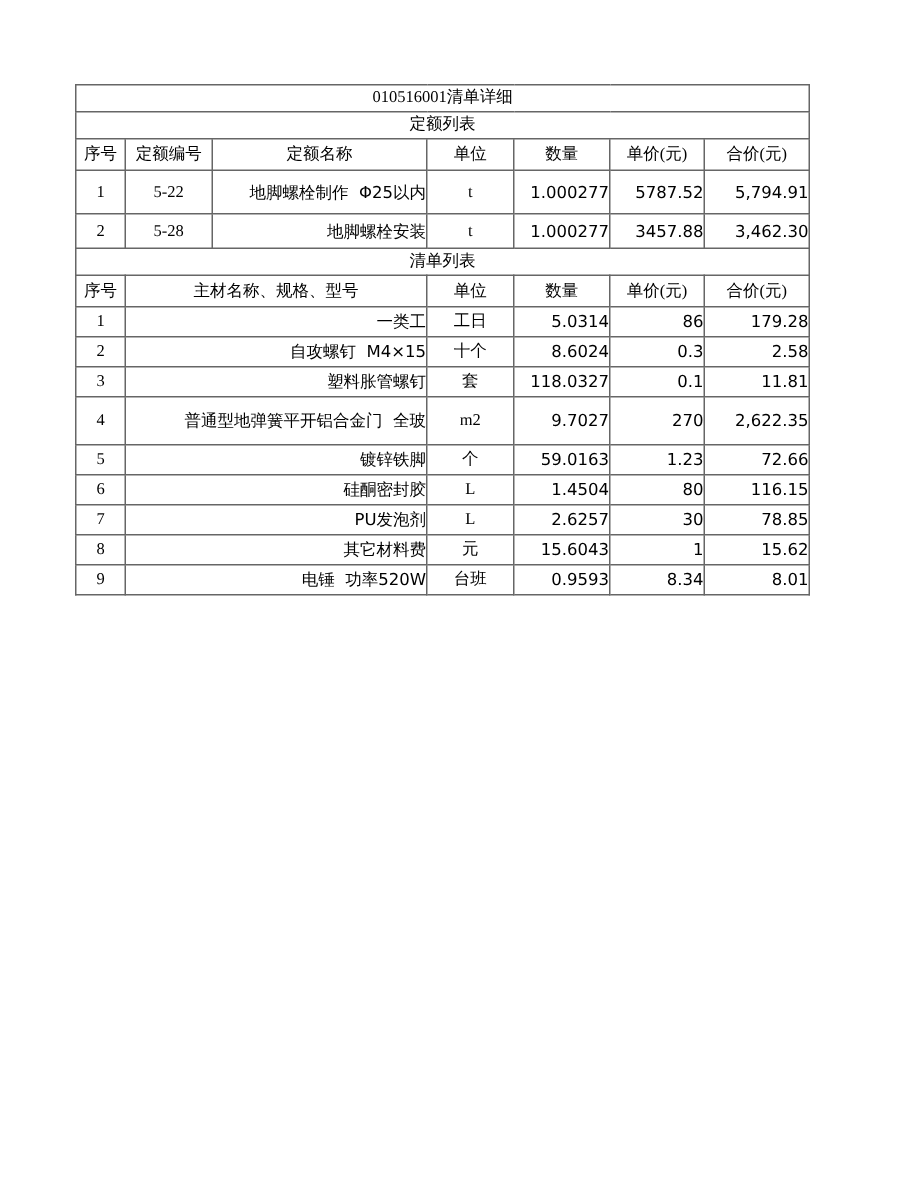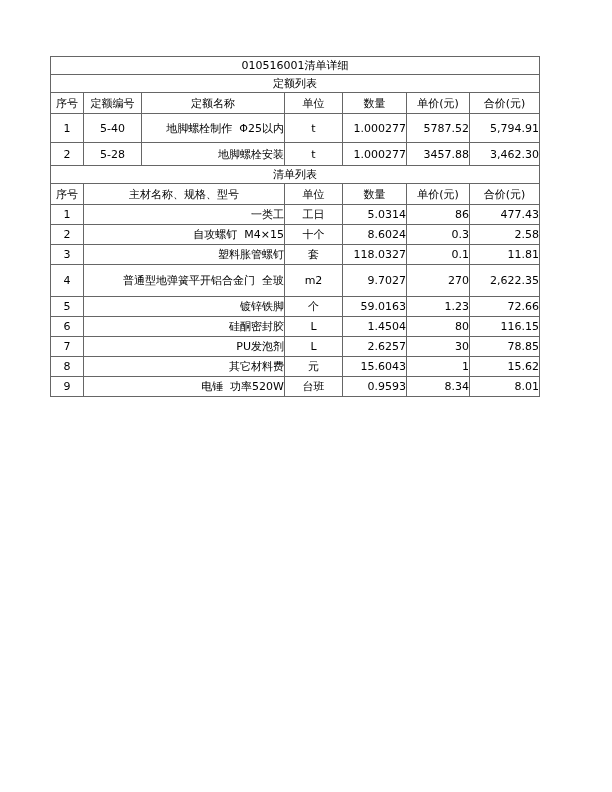--- a/index.html
+++ b/index.html
@@ -31,21 +31,21 @@
     font-size: 11px;
     color: #000000;
   }
   table.detail td {
     border: 1px solid #666666;
     padding: 0;
     vertical-align: middle;
     overflow: hidden;
     line-height: 13px;
   }
-  td.c { text-align: center; }
+  td.c { text-align: center; font-family: Liberation Serif, serif; }
   td.l { text-align: right; padding-left: 4px; white-space: pre-wrap; }
   td.r { text-align: right; padding-right: 4px; }
   tr.h-title td { height: 17px; }
   tr.h-head  td { height: 20px; }
   tr.h-item  td { height: 50px; }
   tr.h-q1    td { height: 28px; }
   tr.h-q2    td { height: 22px; }
   tr.h-l     td { height: 19px; }
   tr.h-l4    td { height: 31px; }
   .name-lines div { padding-left: 4px; text-align: left; white-space: pre-wrap; }
@@ -82,21 +82,21 @@
         <td class="c">定额编号</td>
         <td class="c">定额名称</td>
         <td class="c">单位</td>
         <td class="c">数量</td>
         <td class="c">单价(元)</td>
         <td class="c">合价(元)</td>
       </tr>
 
       <tr class="h-q1">
         <td class="c">1</td>
-        <td class="c">5-40</td>
+        <td class="c">5-22</td>
         <td class="l">地脚螺栓制作  Φ25以内</td>
         <td class="c">t</td>
         <td class="r">1.000277</td>
         <td class="r">5787.52</td>
         <td class="r">5,794.91</td>
       </tr>
 
       <tr class="h-q2">
         <td class="c">2</td>
         <td class="c">5-28</td>
@@ -119,21 +119,21 @@
         <td class="c">单价(元)</td>
         <td class="c">合价(元)</td>
       </tr>
 
       <tr class="h-l">
         <td class="c">1</td>
         <td class="l" colspan="2">一类工</td>
         <td class="c">工日</td>
         <td class="r">5.0314</td>
         <td class="r">86</td>
-        <td class="r">477.43</td>
+        <td class="r">179.28</td>
       </tr>
       <tr class="h-l">
         <td class="c">2</td>
         <td class="l" colspan="2">自攻螺钉  M4×15</td>
         <td class="c">十个</td>
         <td class="r">8.6024</td>
         <td class="r">0.3</td>
         <td class="r">2.58</td>
       </tr>
       <tr class="h-l">

